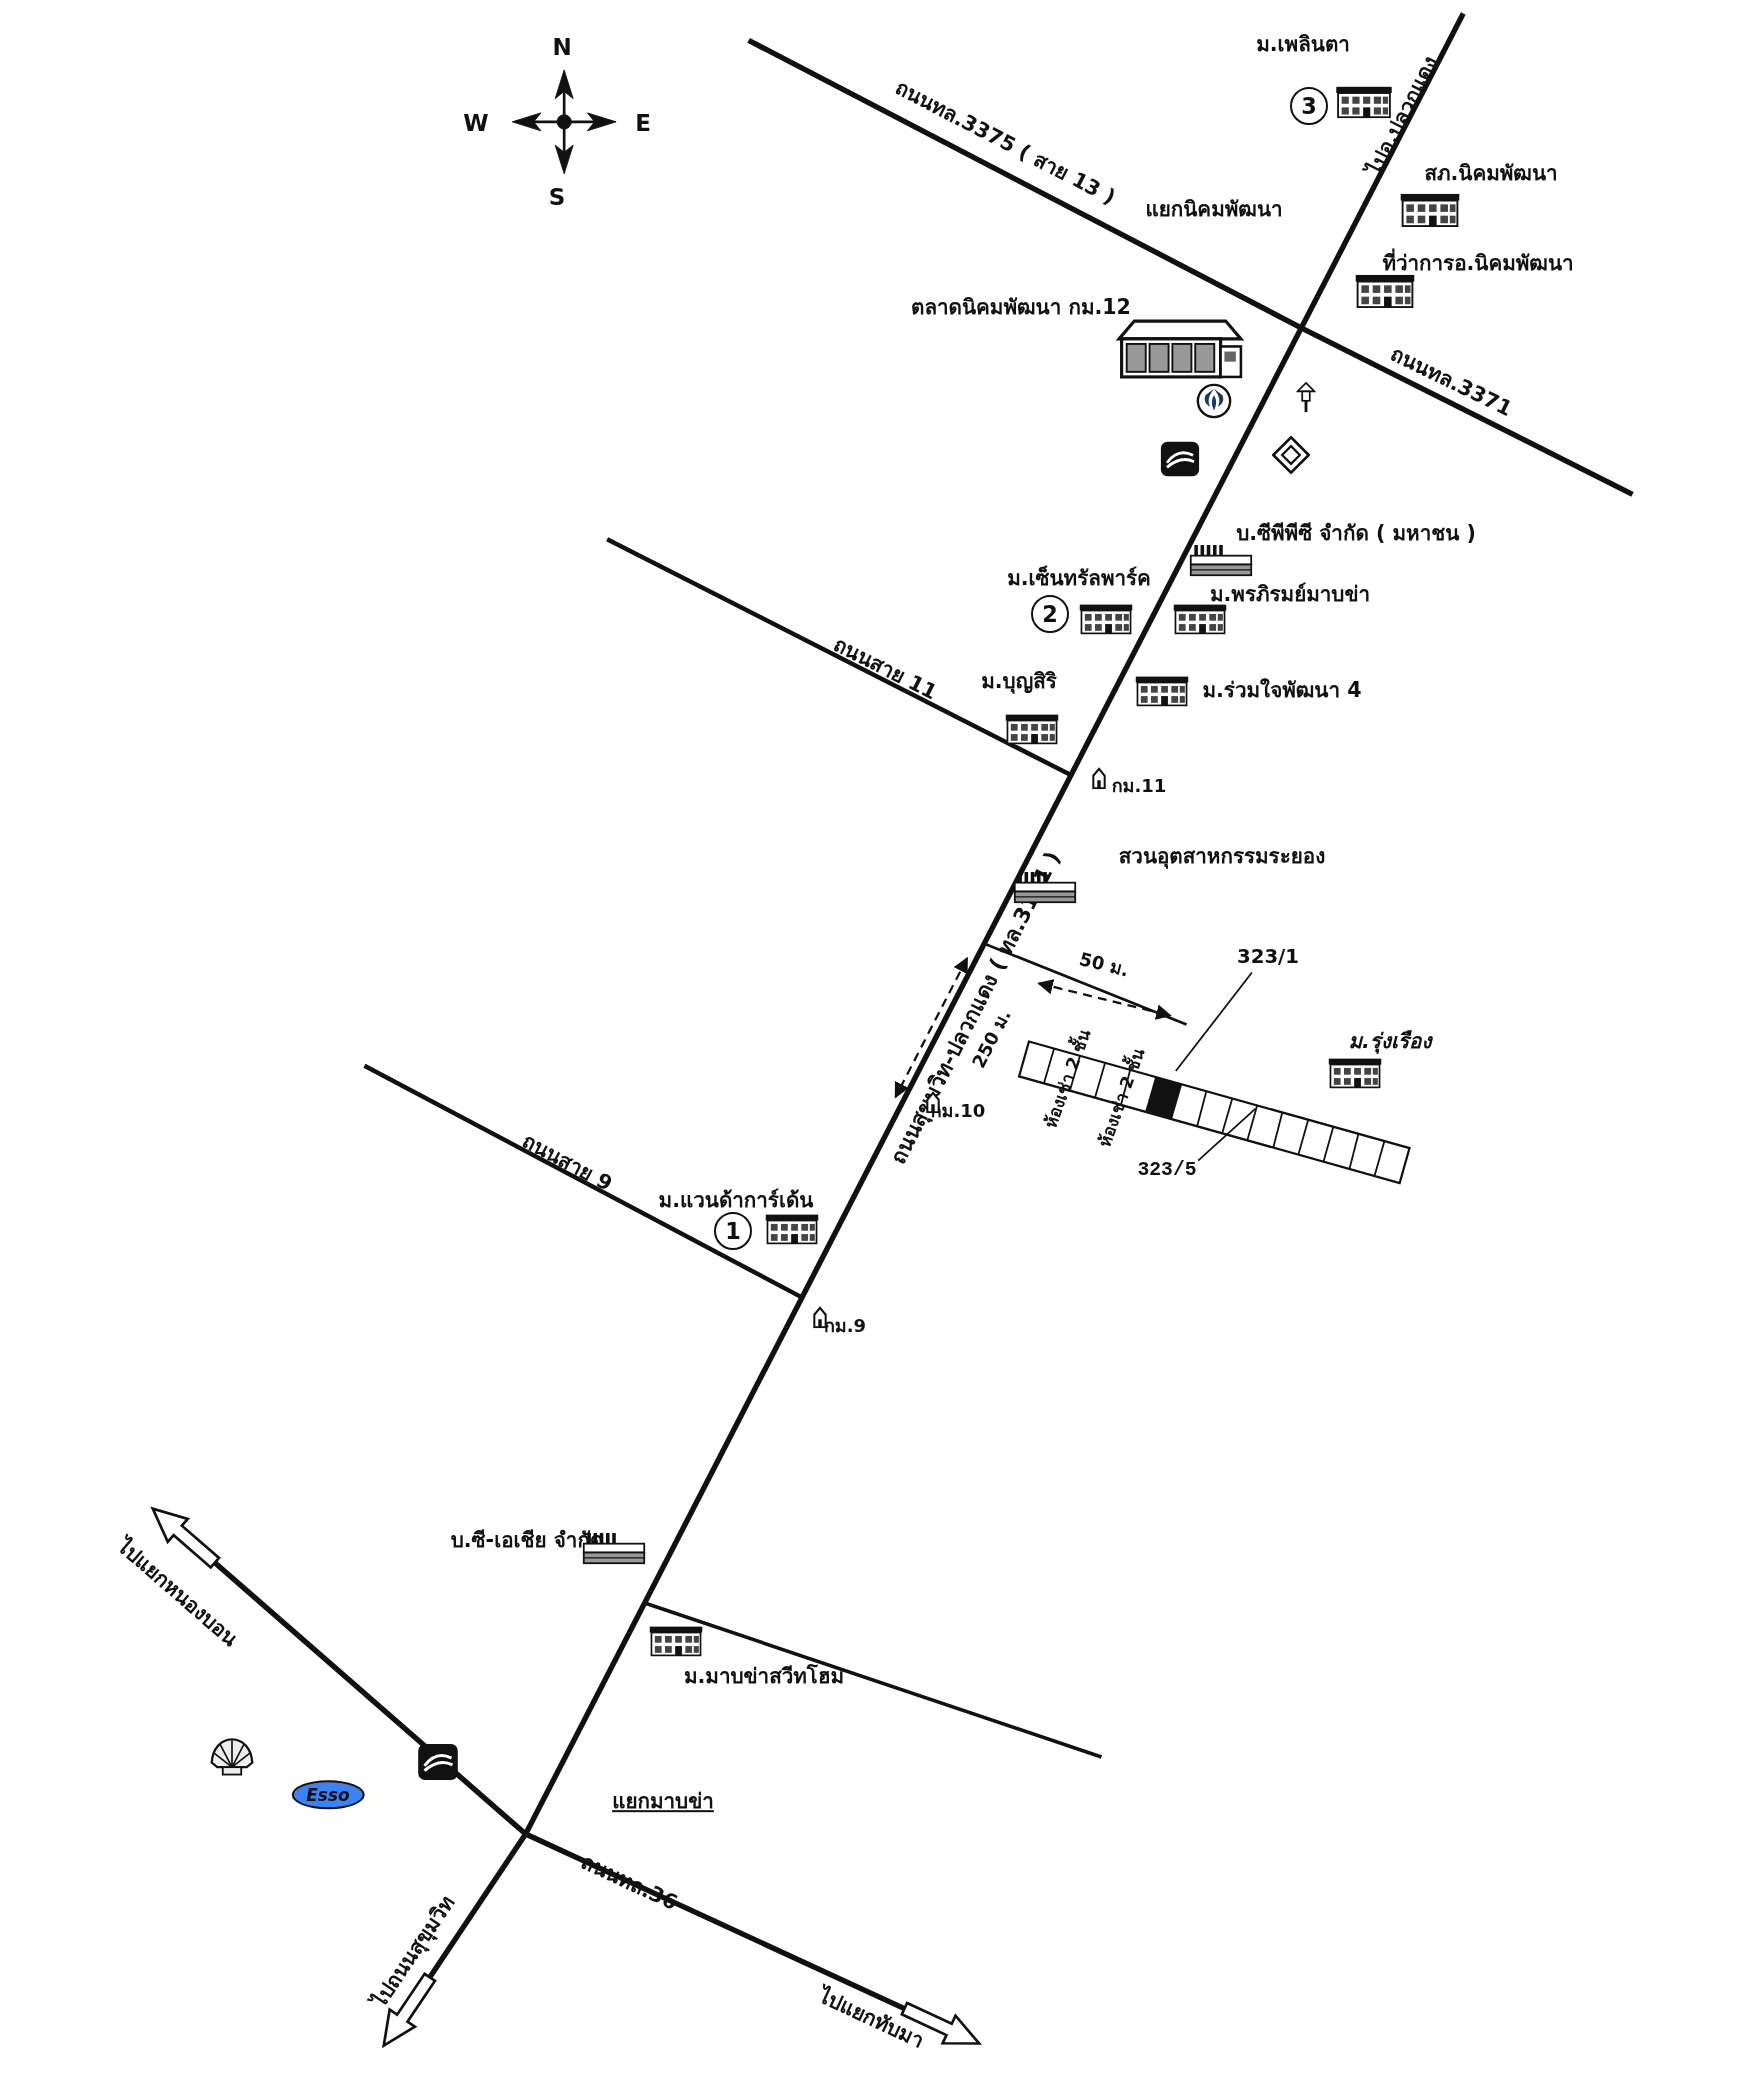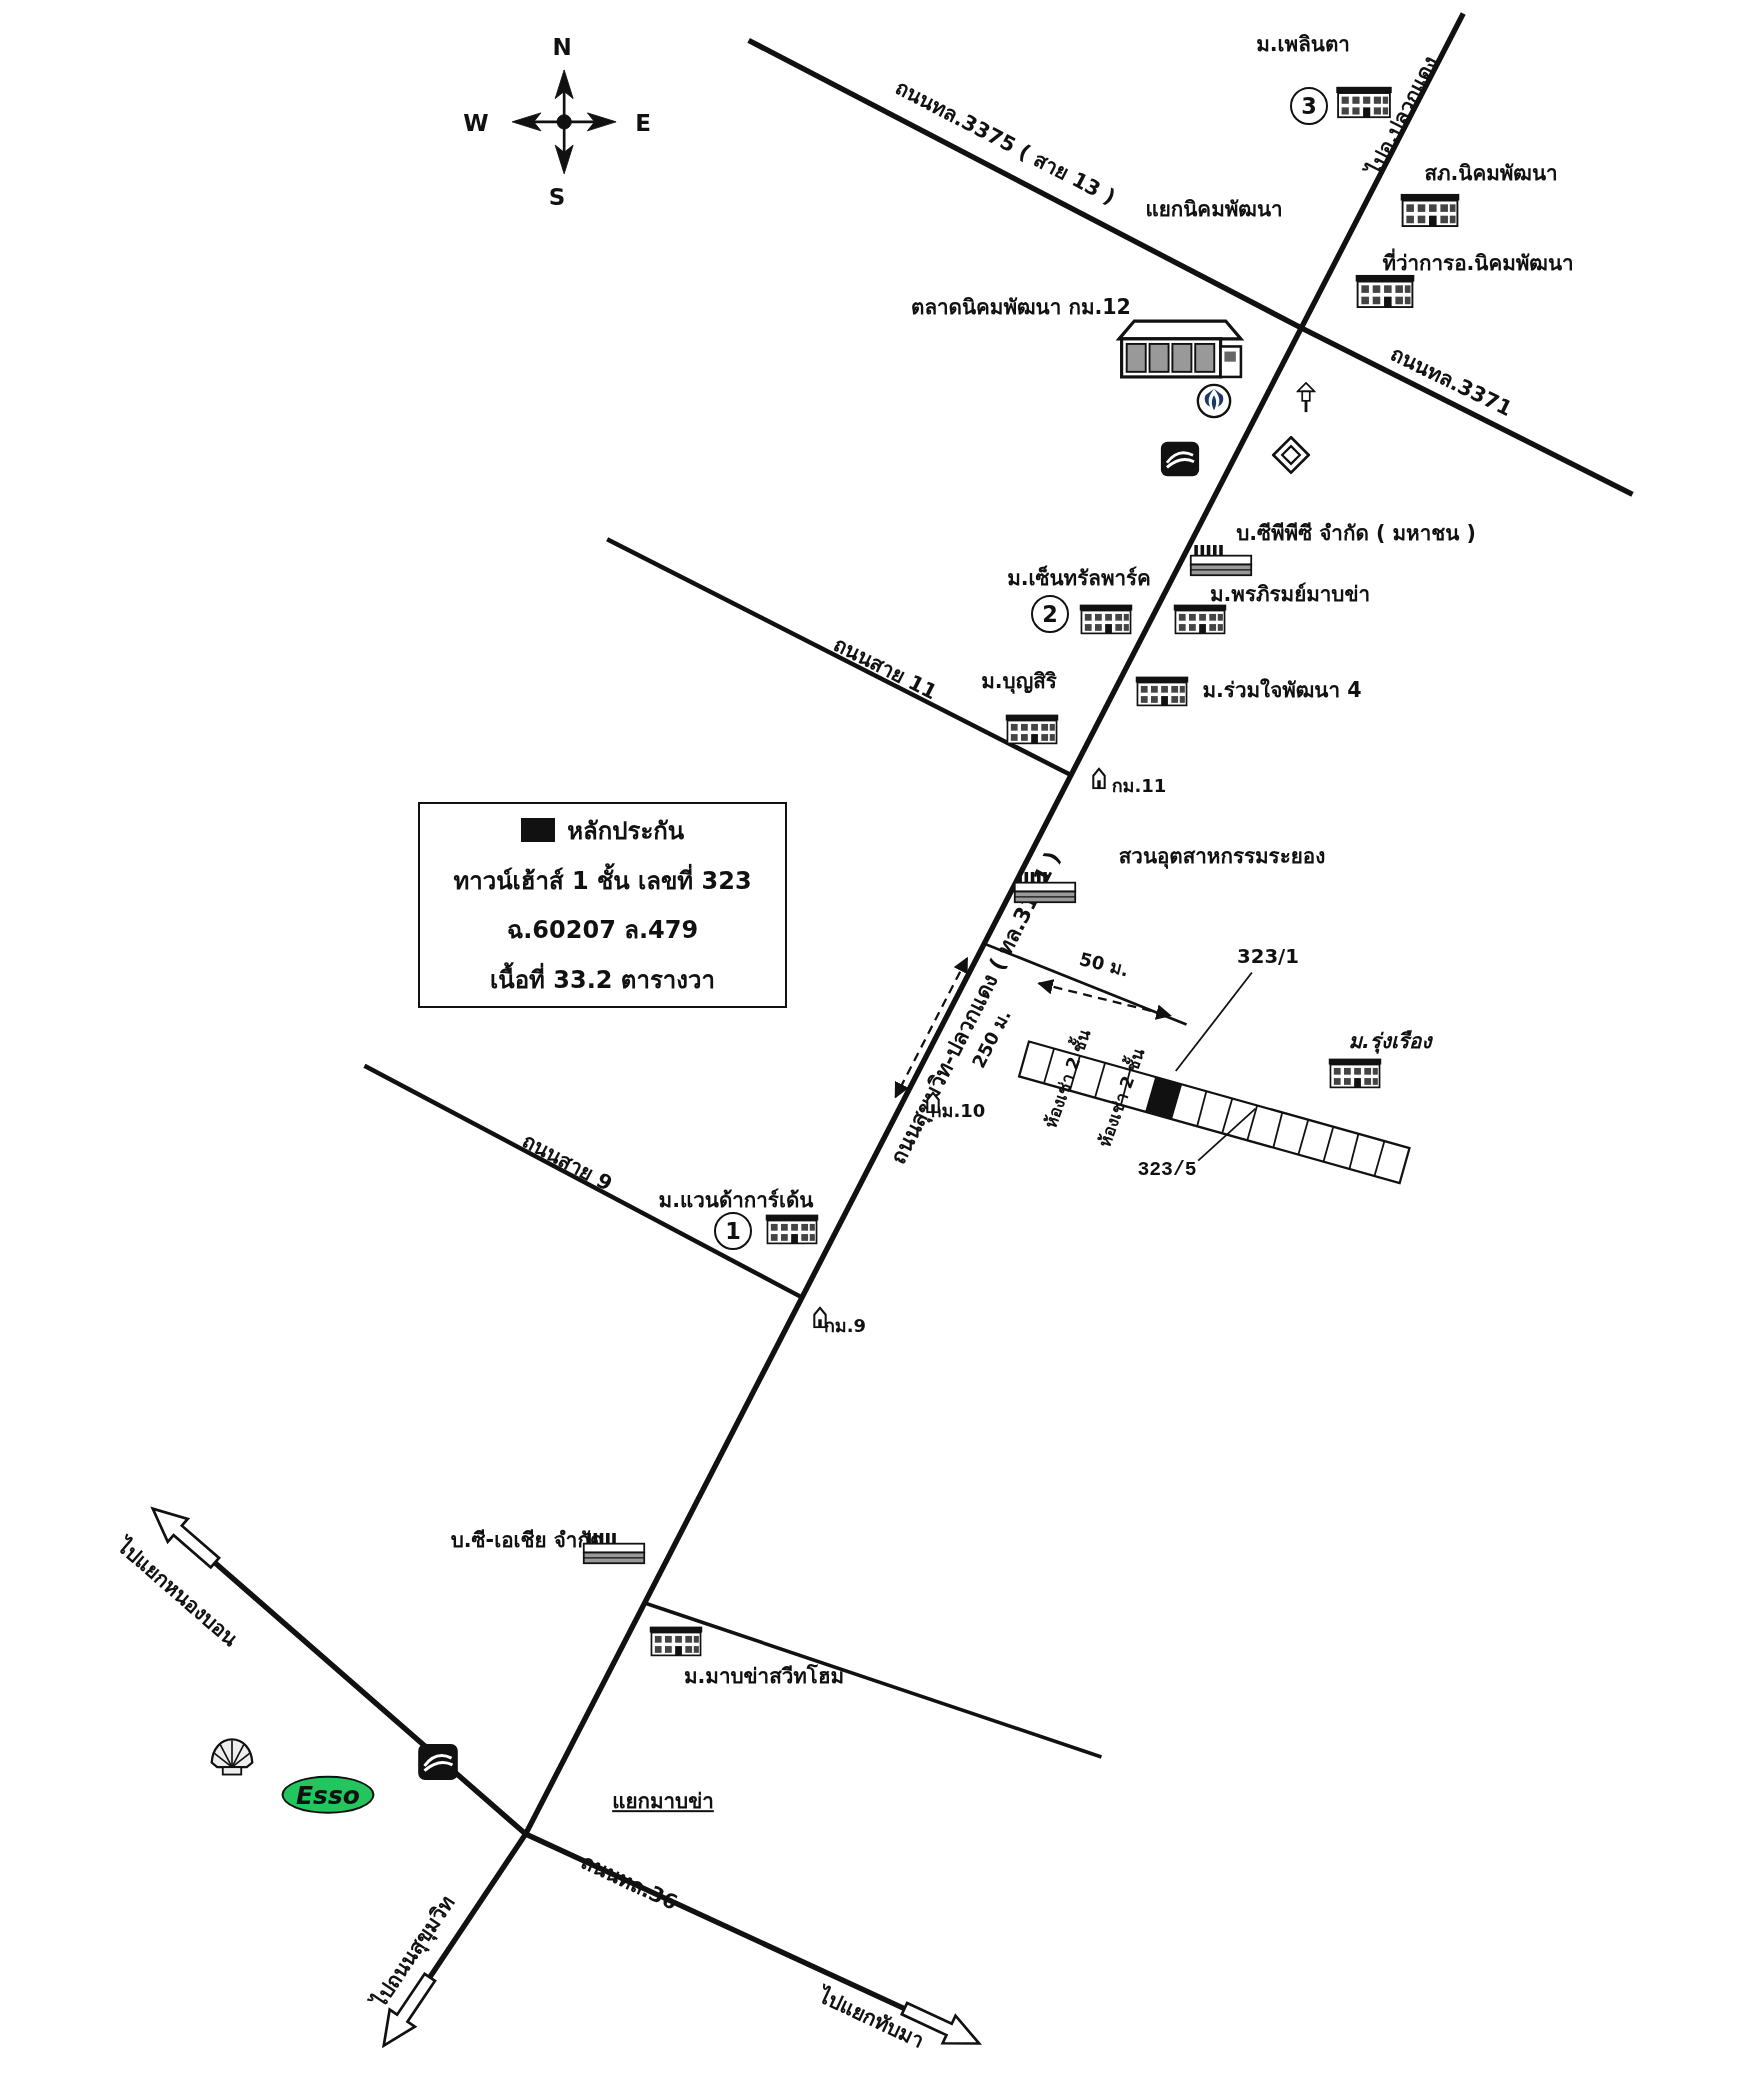--- a/index.html
+++ b/index.html
@@ -13,21 +13,21 @@
   .num{position:absolute;width:34px;height:34px;border:2.7px solid #111;border-radius:50%;
        background:#fff;display:flex;align-items:center;justify-content:center;
        font-size:22.4px;font-weight:700;transform:translate(-50%,-50%);z-index:3;}
   .icon{position:absolute;transform:translate(-50%,-50%);z-index:2;}
   .legend{position:absolute;left:418px;top:802px;width:365px;height:202px;border:2.7px solid #111;
           background:#fff;display:flex;flex-direction:column;justify-content:center;gap:10.7px;
           text-align:center;font-weight:700;font-size:24px;z-index:4;}
   .legend .row1{display:flex;align-items:center;justify-content:center;gap:12.5px;}
   .sq{display:inline-block;width:34px;height:24px;background:#111;}
   .esso{position:absolute;transform:translate(-50%,-50%);border:2.7px solid #111;border-radius:50%;
-        padding:2.7px 12.5px;font-weight:700;font-style:italic;font-size:25px;background:#22c55e;z-index:2;}
+        padding:2.7px 12.5px;font-weight:700;font-style:italic;font-size:17px;background:#3b82f6;z-index:2;}
 </style>
 </head>
 <body>
 
 <div class="map">
 
   <svg width="0" height="0" style="position:absolute">
     <defs>
       <symbol id="sym-building" viewBox="0 0 64 40">
         <rect x="1" y="3" width="62" height="7" fill="#111"></rect>
@@ -276,24 +276,15 @@
   <svg class="icon" style="left:1099px;top:778px;" width="16" height="23" viewBox="0 0 18 26">
       <use href="#sym-km"></use>
     </svg>
   <svg class="icon" style="left:933px;top:1102px;" width="16" height="23" viewBox="0 0 18 26">
       <use href="#sym-km"></use>
     </svg>
   <svg class="icon" style="left:820px;top:1317px;" width="16" height="23" viewBox="0 0 18 26">
       <use href="#sym-km"></use>
     </svg>
 
-  <div class="legend">
-    <div class="row1">
-      <span class="sq"></span>
-      <span>หลักประกัน</span>
-    </div>
-    <div>ทาวน์เฮ้าส์ 1 ชั้น เลขที่ 323</div>
-    <div>ฉ.60207 ล.479</div>
-    <div>เนื้อที่ 33.2 ตารางวา</div>
-  </div>
 
 </div>
 
 
 </body></html>

